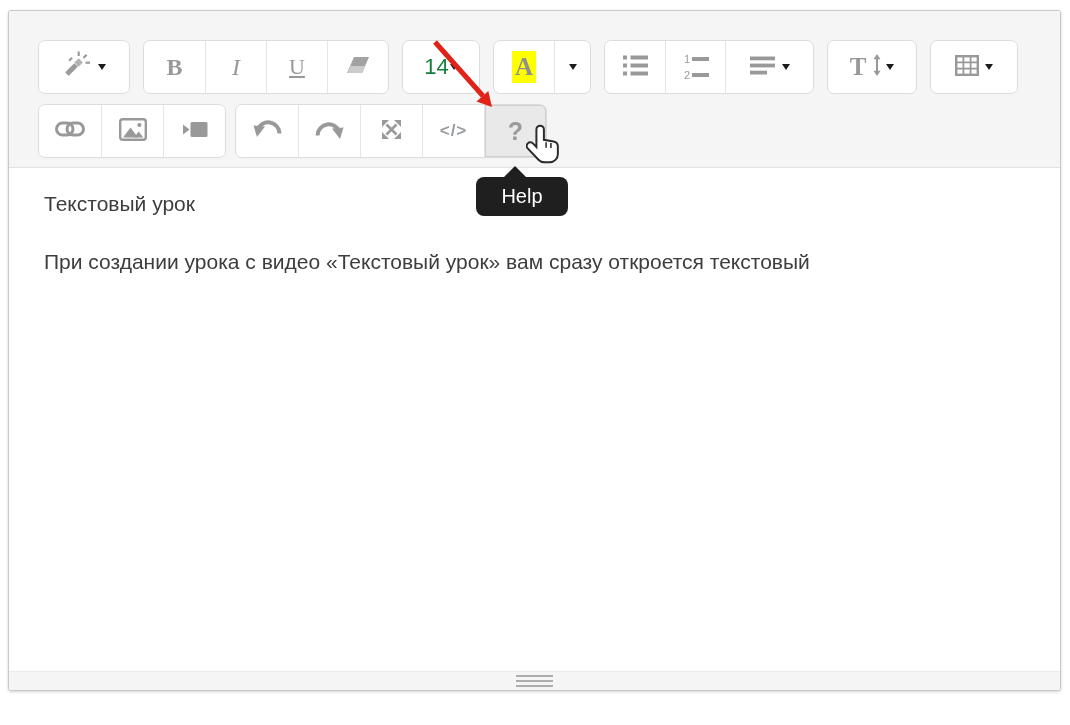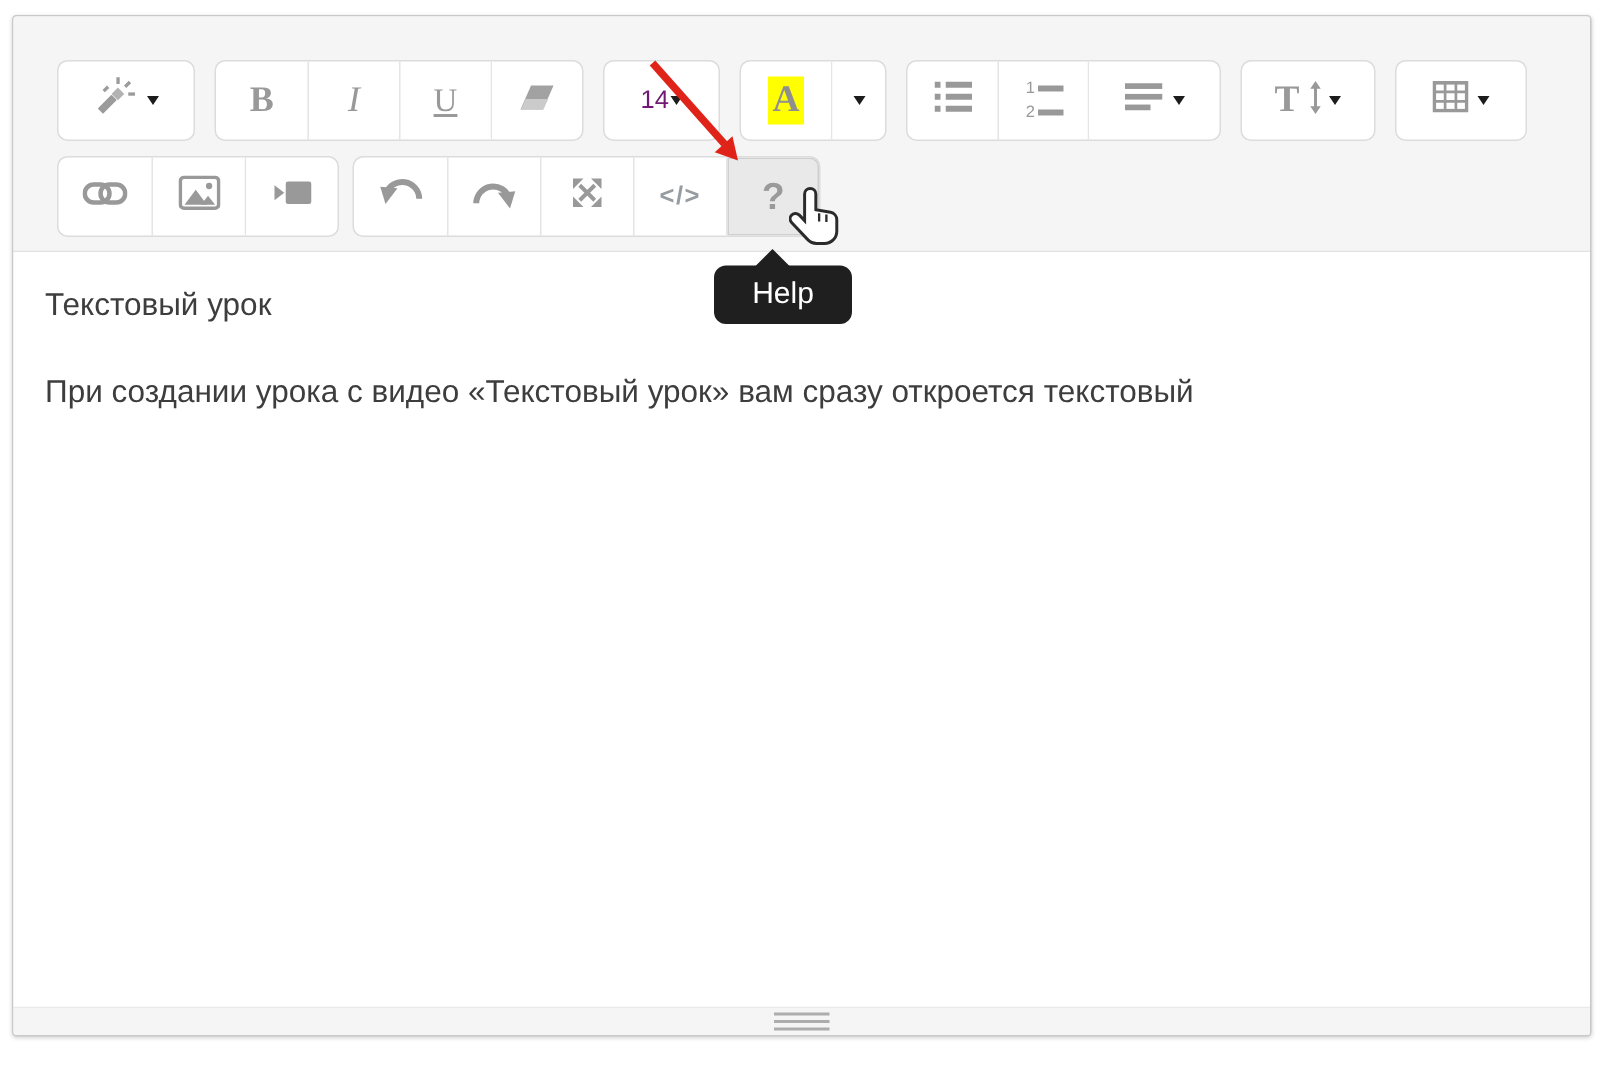--- a/index.html
+++ b/index.html
@@ -22,38 +22,38 @@
   .tb-btn:first-child { border-left:none; border-radius:6px 0 0 6px; }
   .tb-btn:last-child { border-radius:0 6px 6px 0; }
   .w61 { width:61px; } .w62 { width:62px; }
 
   .caret { width:0; height:0; border-left:4.5px solid transparent;
            border-right:4.5px solid transparent; border-top:6px solid #1c1c1c; }
   .serif { font-family:"Liberation Serif", serif; color:#999; }
   .lbl-b { font-size:24px; font-weight:bold; }
   .lbl-i { font-size:24px; font-style:italic; }
   .lbl-u { font-size:22px; text-decoration:underline; }
-  .lbl-size { font-size:17px; color:#701a75; margin-right:1px; }
+  .lbl-size { font-size:22px; color:#15803d; margin-right:1px; }
   .lbl-a { background:#ffff00; color:#8f8f8f; font-weight:bold; font-size:25px;
            padding:2px 3px 3px; line-height:1.1; }
   .lbl-t { font-size:25px; font-weight:bold; margin-right:2px; }
   .lbl-code { font-size:17px; font-weight:bold; color:#979ca1; letter-spacing:1px; }
   .lbl-help { font-size:25px; font-weight:bold; color:#9a9a9a; }
   .gap6 { gap:6px; } .mirror { transform:scaleX(-1); display:flex; }
 
   .btn-help { background:#e9e9e9; box-shadow:inset 0 0 0 1px #cfcfcf;
               border-radius:4px 7px 7px 4px; }
 
   .ol-icon { display:flex; flex-direction:column; gap:4px; }
   .ol-row { display:flex; align-items:center; gap:2px; }
   .ol-row span { font-size:11px; color:#999; width:8px; text-align:right; }
   .ol-row i { display:block; width:17px; height:4px; background:#999; }
 
   
-  .content { flex:1; background:#fff; padding:17px 22px 0 21px; color:#3d3d3d;
+  .content { flex:1; background:#fff; padding:17px 22px 0 35px; color:#3d3d3d;
              font-size:21px; line-height:38px; cursor:text; }
   .content p { margin:0 0 20px; }
   .content p span { display:block; }
 
   
   .resize-bar { height:19px; background:#f5f5f5; border-top:1px solid #eaeaea;
                 border-radius:0 0 2px 2px; display:flex; flex-direction:column;
                 align-items:center; justify-content:center; gap:3px; cursor:ns-resize; }
   .resize-bar i { display:block; width:37px; height:2px; background:#adadad; }
 

